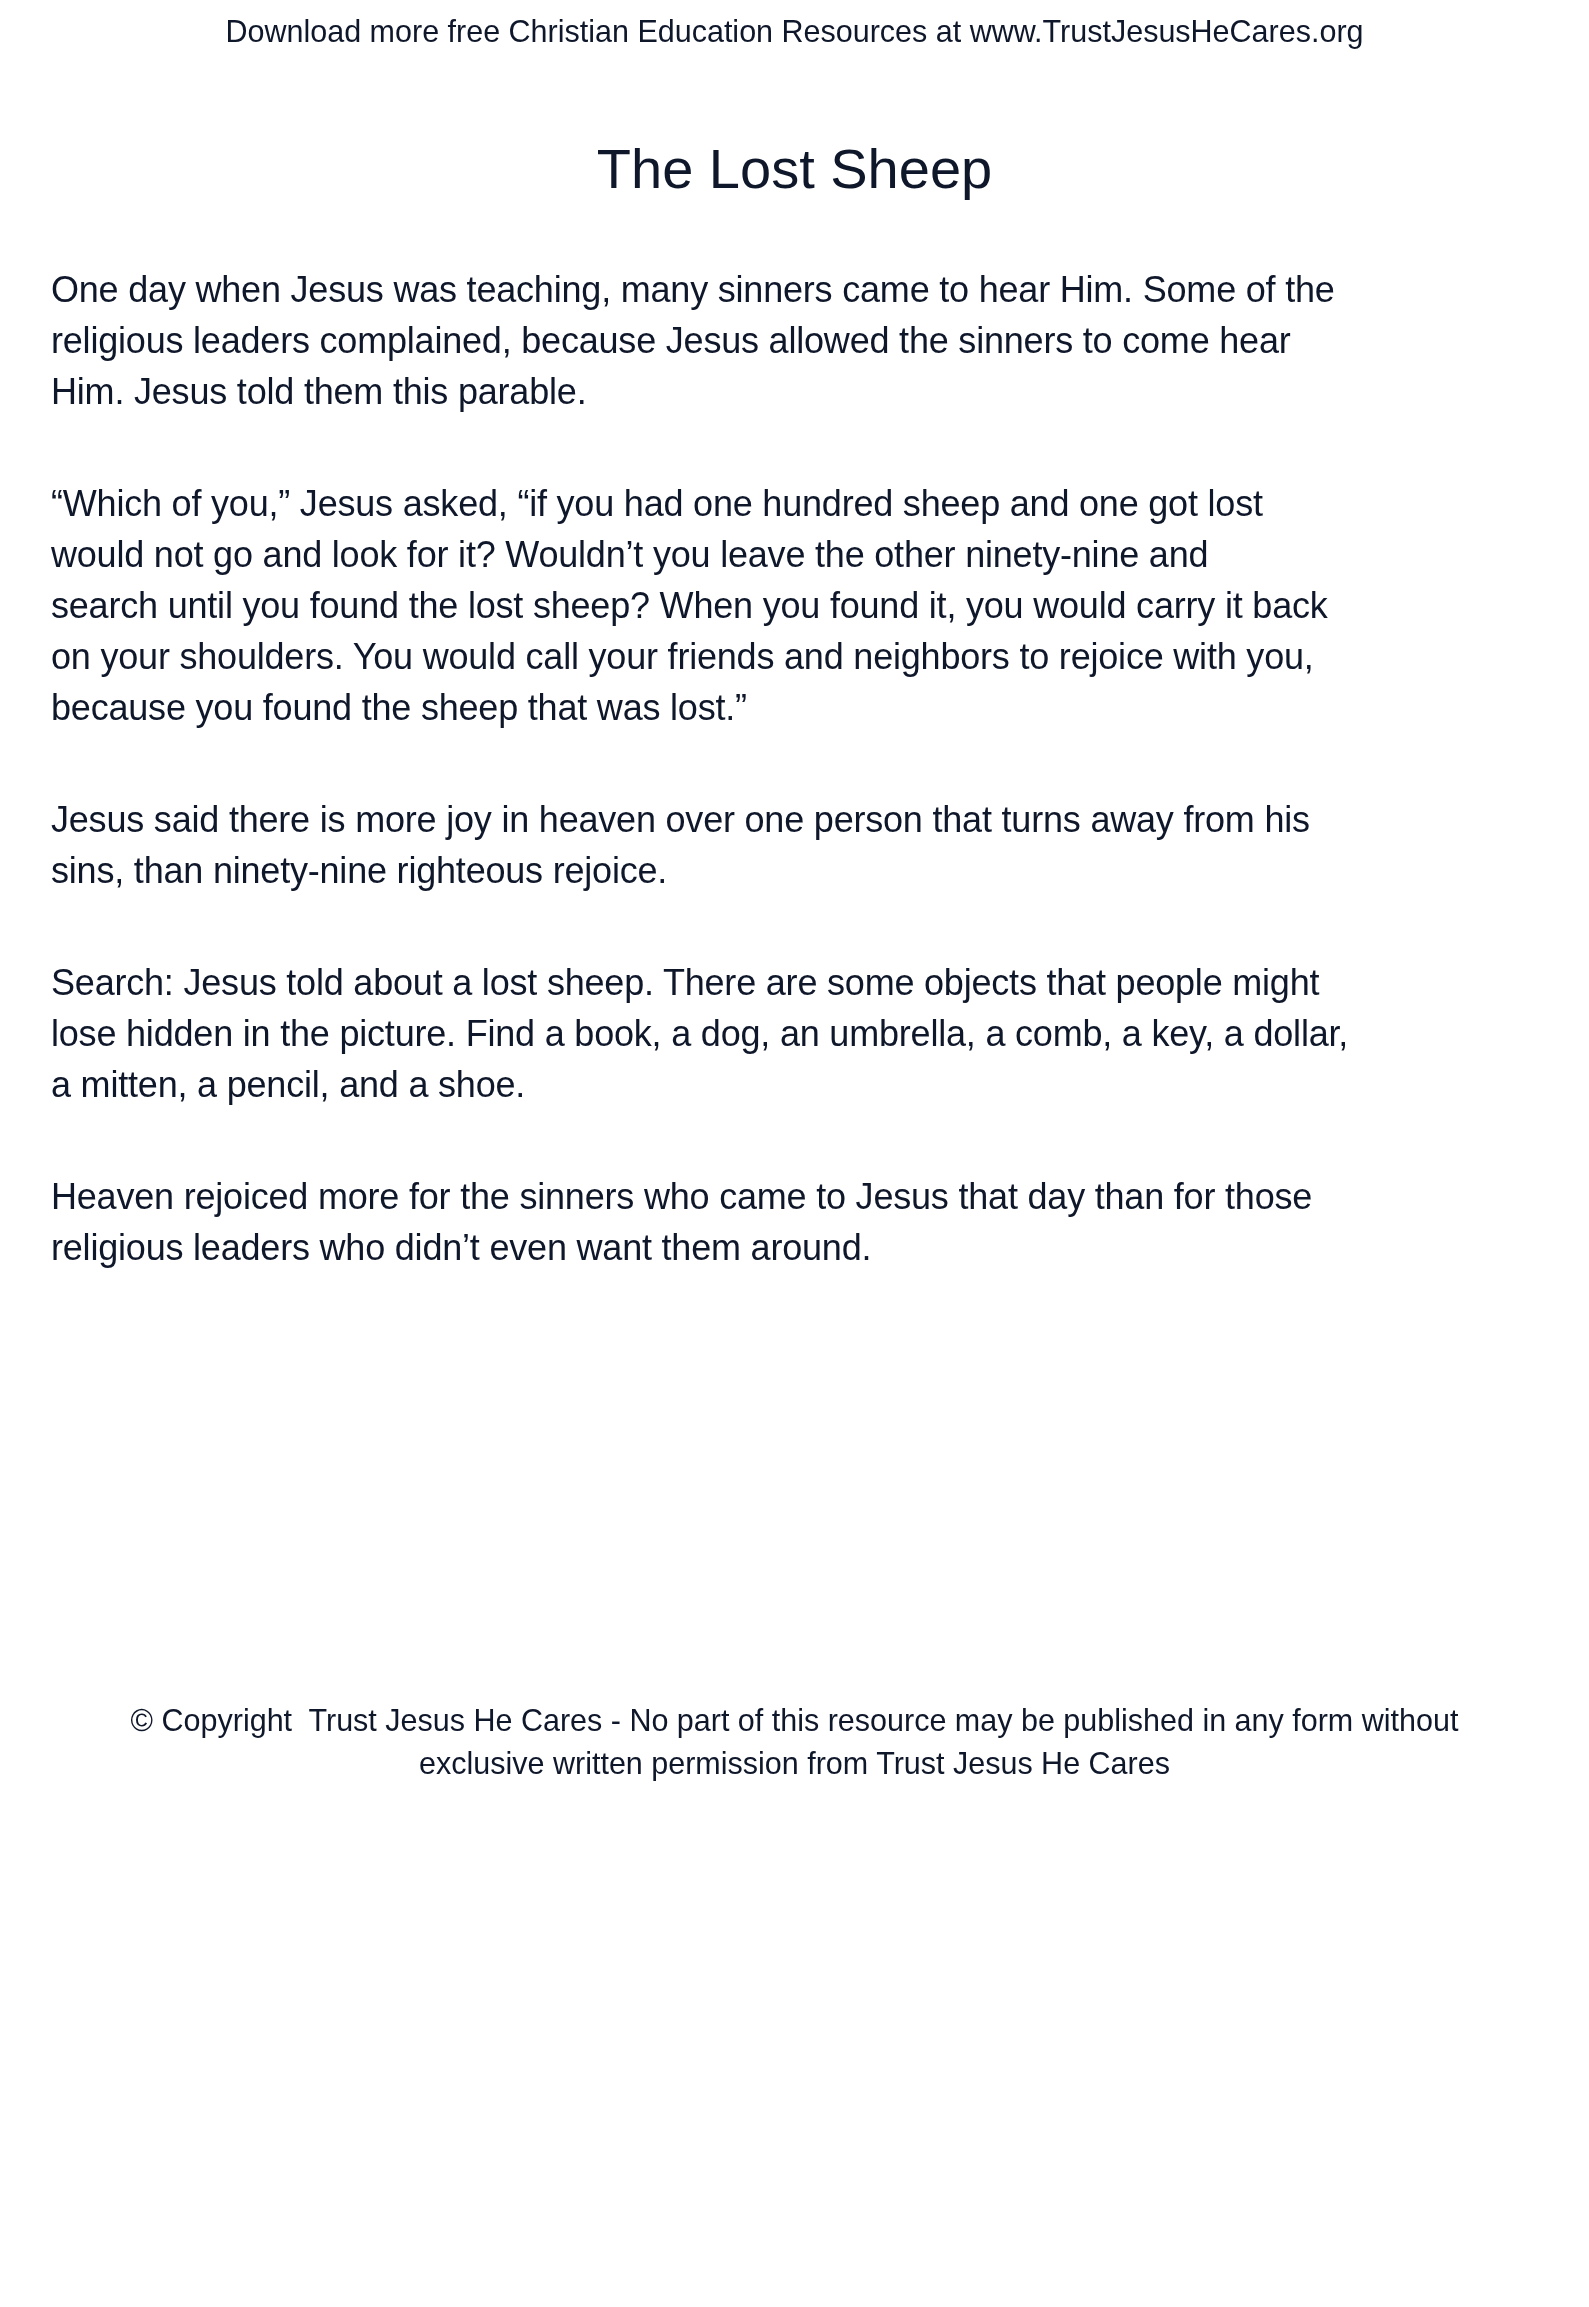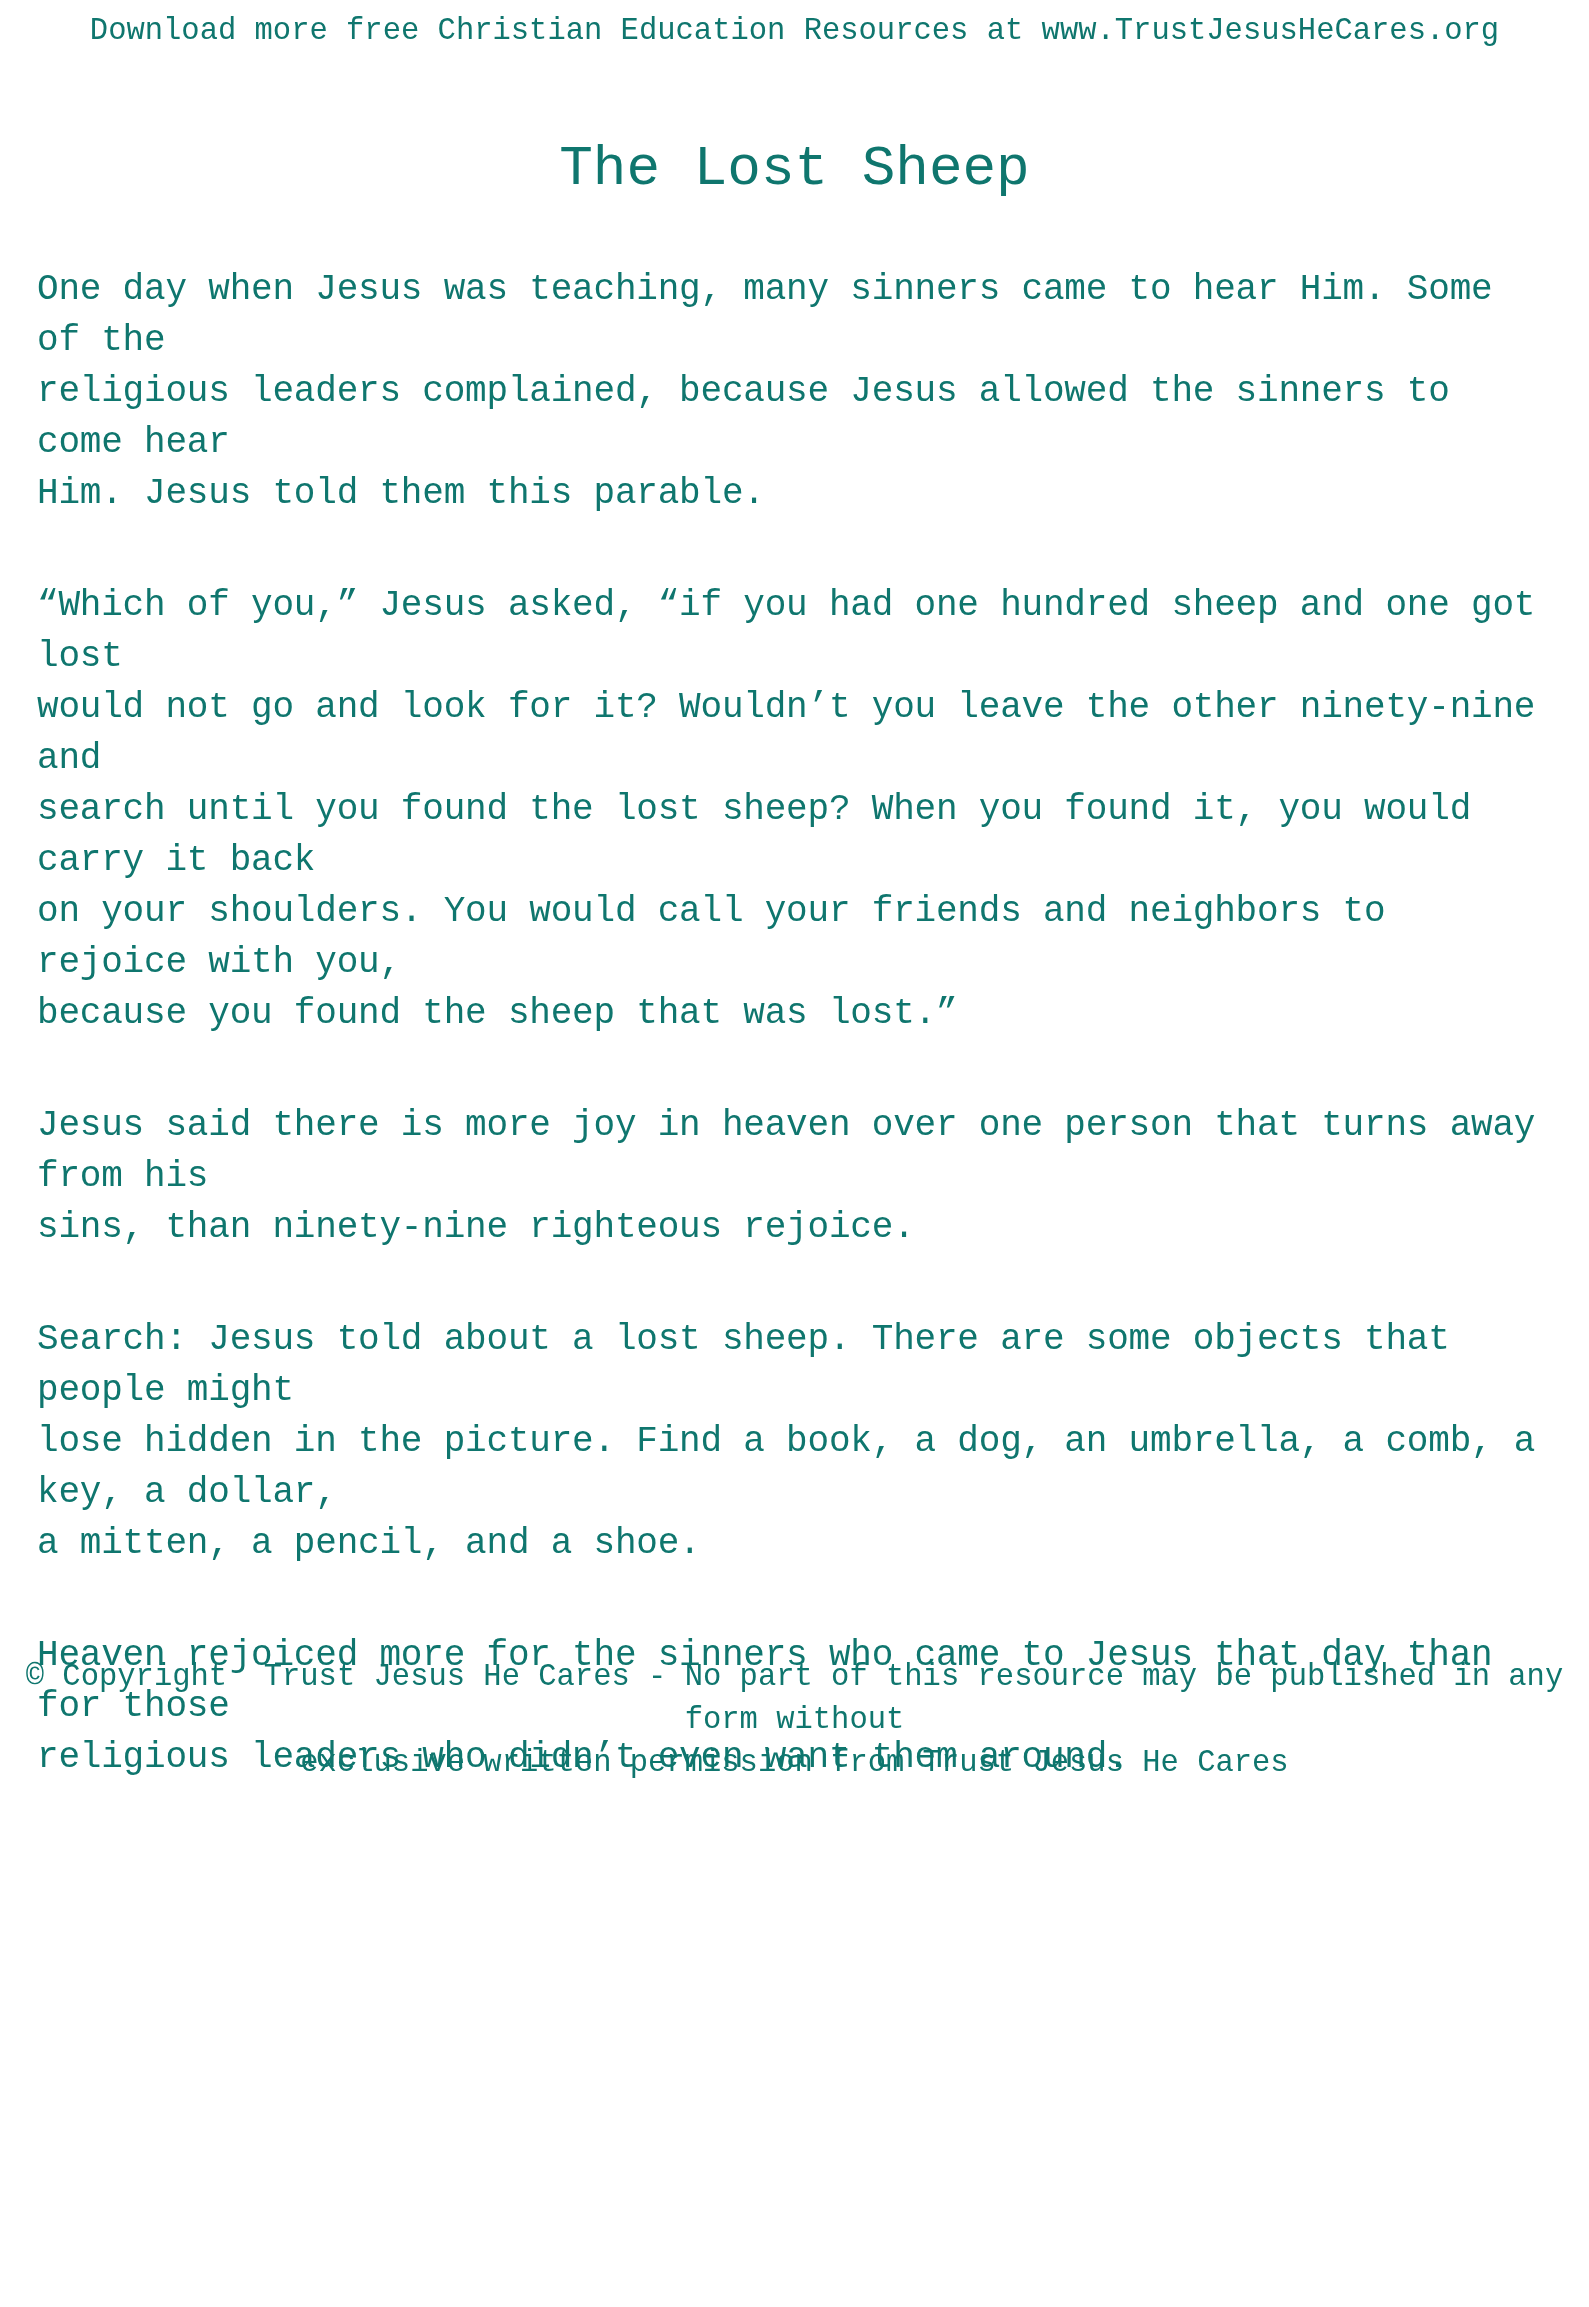--- a/index.html
+++ b/index.html
@@ -5,22 +5,22 @@
   html, body {
     margin: 0;
     padding: 0;
     background: #ffffff;
   }
   .page {
     position: relative;
     width: 1589px;
     height: 1826px;
     background: #ffffff;
-    color: #0f766e;
-    font-family: Liberation Mono, monospace;
+    color: #0f172a;
+    font-family: Liberation Sans, sans-serif;
     overflow: hidden;
   }
   .header {
     padding-top: 13px;
     font-size: 30.5px;
     line-height: 37px;
     text-align: center;
     white-space: pre-line;
   }
   .title {
@@ -35,21 +35,21 @@
     font-size: 41px;
     line-height: 43px;
     font-weight: 400;
     text-align: center;
   }
   .content {
     margin-top: 66px;
     padding: 0 37px;
   }
   .content p {
-    margin: 0 0 61px 0;
+    margin: 0 0 61px 14px;
     font-size: 36px;
     line-height: 51px;
     white-space: pre-line;
     letter-spacing: -0.2px;
   }
   .footer {
     position: absolute;
     left: 0;
     right: 0;
     bottom: 41px;

